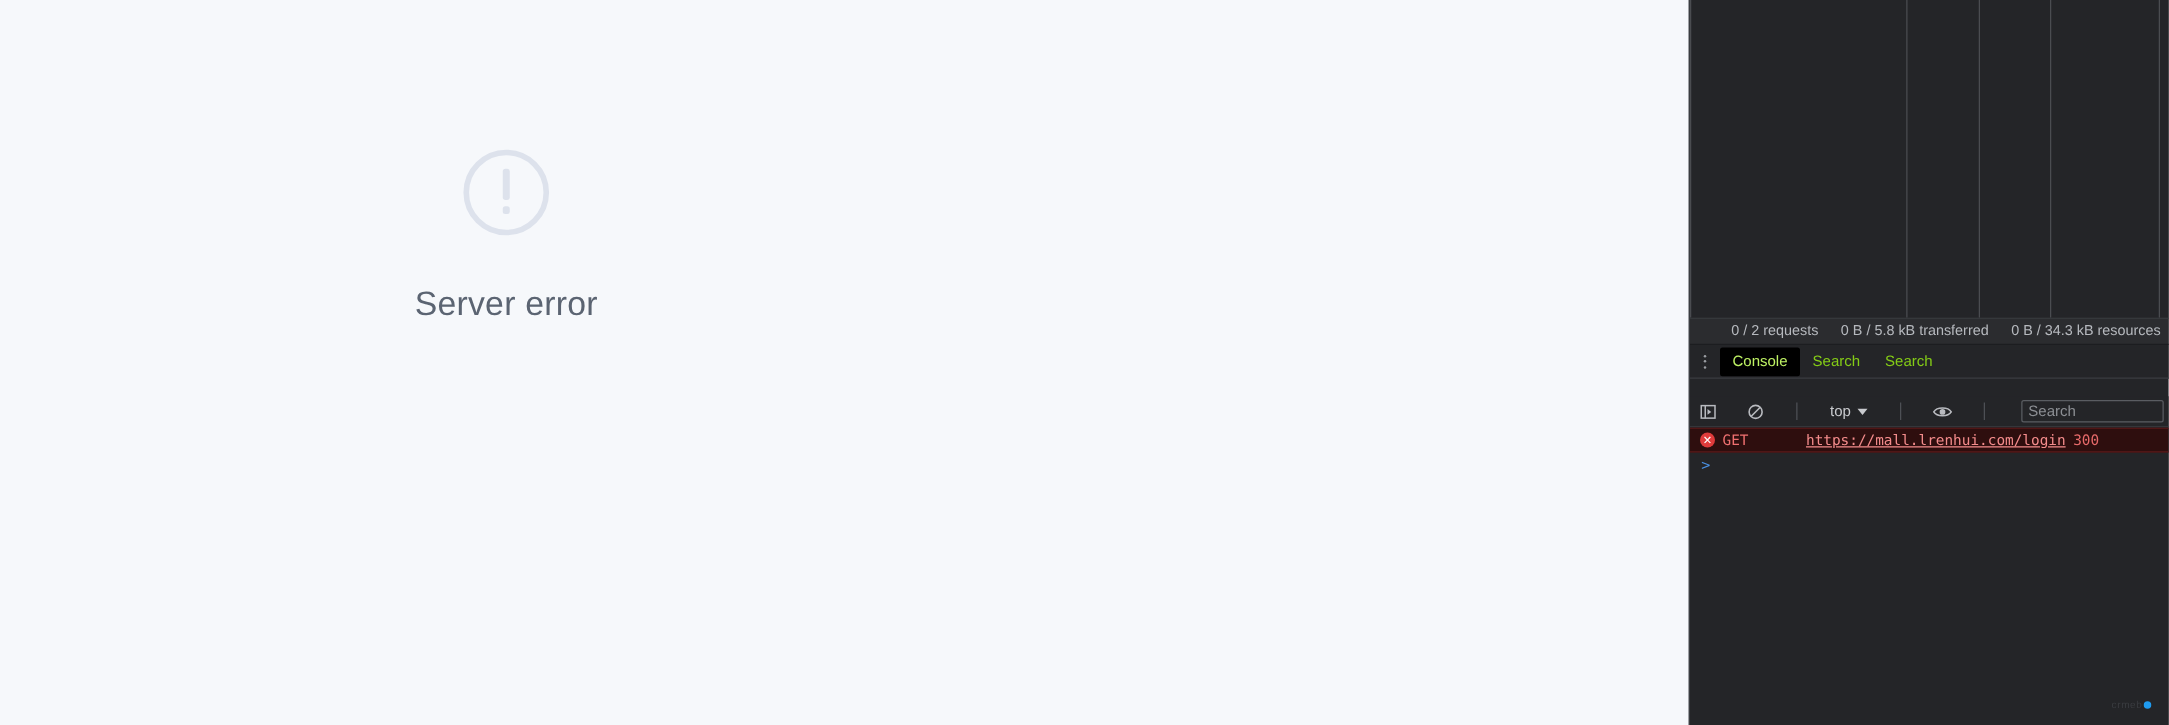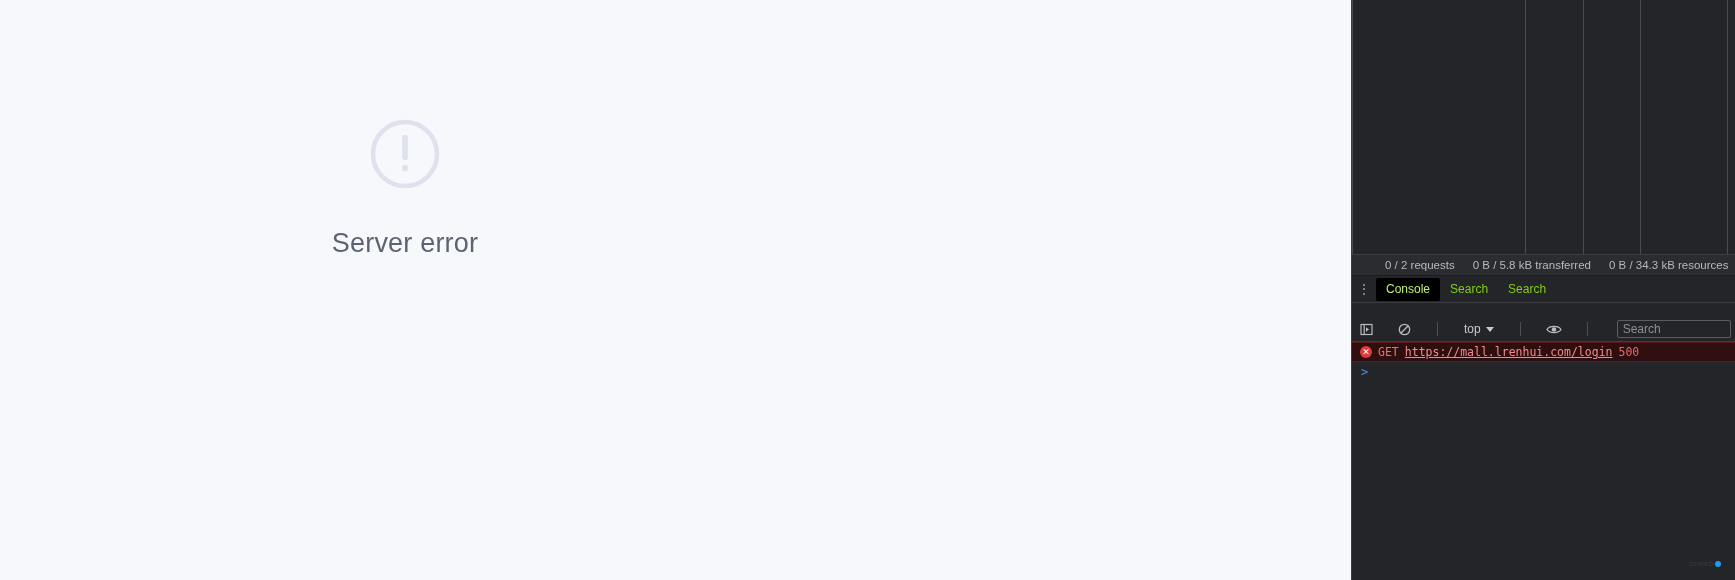--- a/index.html
+++ b/index.html
@@ -188,20 +188,21 @@
     background:#e03b3b;
     color:#fff;
     font-size:9px;
     font-family:"Liberation Sans", sans-serif;
     display:flex; align-items:center; justify-content:center;
     line-height:1;
   }
   .msg-url {
     color:#f48c8c;
     text-decoration:underline;
+    margin-left:40px;
   }
   .msg-status { color:#e86a6a; }
 
   .prompt-row {
     display:flex;
     align-items:center;
     padding:3px 6px 3px 9px;
     gap:6px;
   }
   .prompt-caret {
@@ -310,21 +311,21 @@
 
     <div class="filter-box">Search</div>
   </div>
 
   <div class="console-body">
 
     <div class="msg-error">
       <span class="err-badge">✕</span>
       <span>GET</span>
       <span class="msg-url">https://mall.lrenhui.com/login</span>
-      <span class="msg-status">500</span>
+      <span class="msg-status">300</span>
     </div>
 
     <div class="prompt-row">
       <span class="prompt-caret">&gt;</span>
     </div>
 
     <div class="watermark">
       <span>crmeb</span>
       <span class="dot"></span>
     </div>

